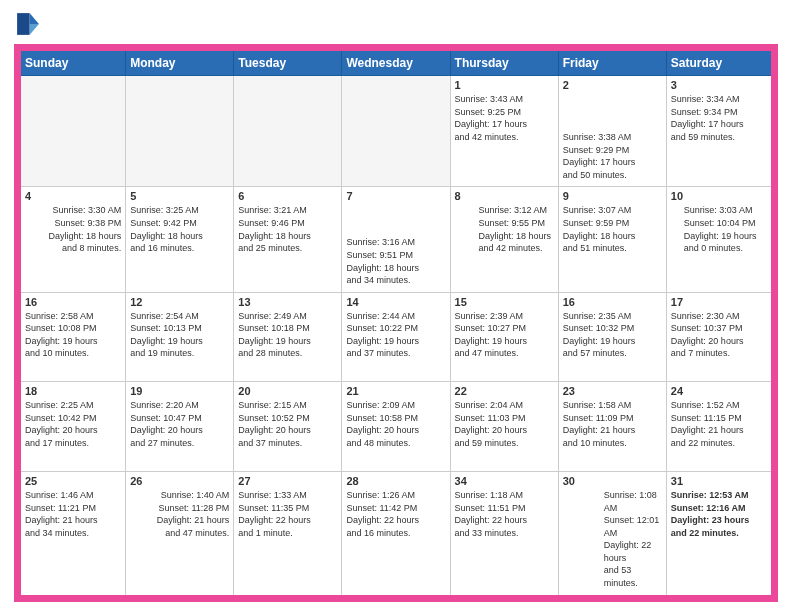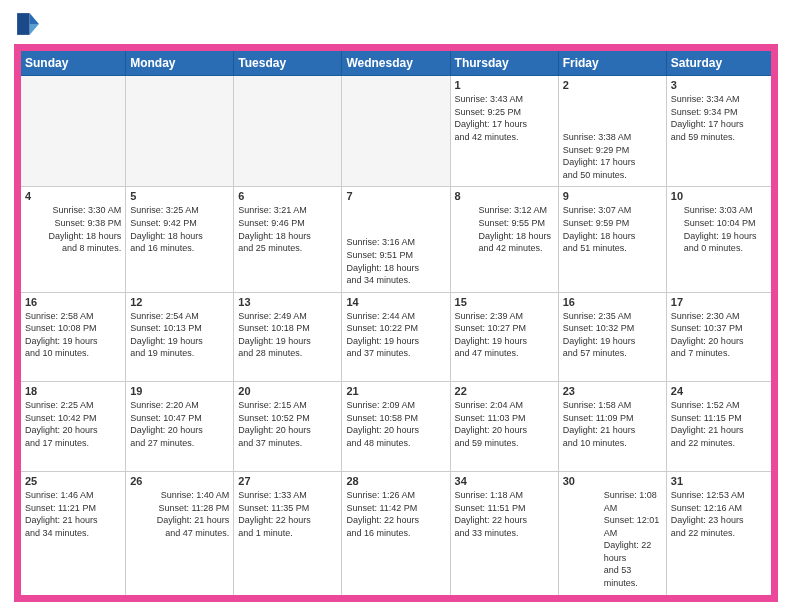--- a/index.html
+++ b/index.html
@@ -355,21 +355,21 @@
           </td>
           <td>
             <span class="day-number">30</span>
             <div class="day-info" style="white-space: pre-line; margin-left: 41px;">Sunrise: 1:08 AM
 Sunset: 12:01 AM
 Daylight: 22 hours
 and 53 minutes.</div>
           </td>
           <td>
             <span class="day-number">31</span>
-            <div class="day-info" style="white-space: pre-line;">Sunrise: 12:53 AM
+            <div class="day-info" style="white-space: pre-line; font-weight: bold;">Sunrise: 12:53 AM
 Sunset: 12:16 AM
 Daylight: 23 hours
 and 22 minutes.</div>
           </td>
         </tr>
       </tbody>
   </table>
 </div>
 
 </body></html>

